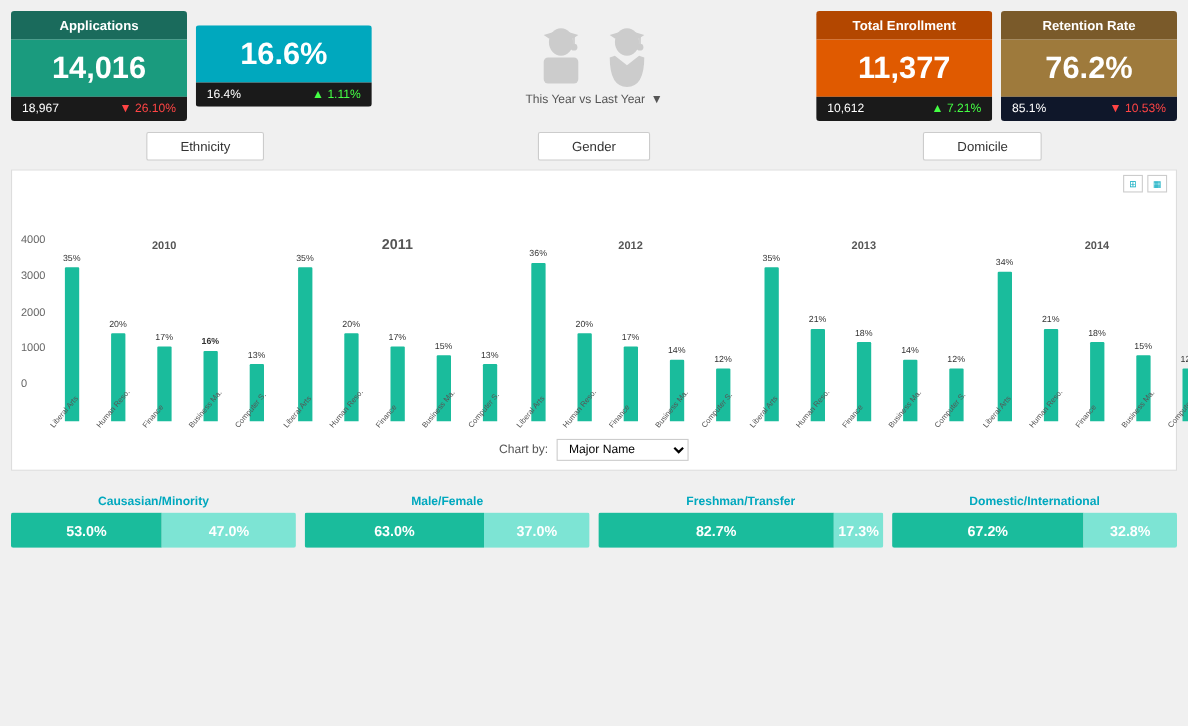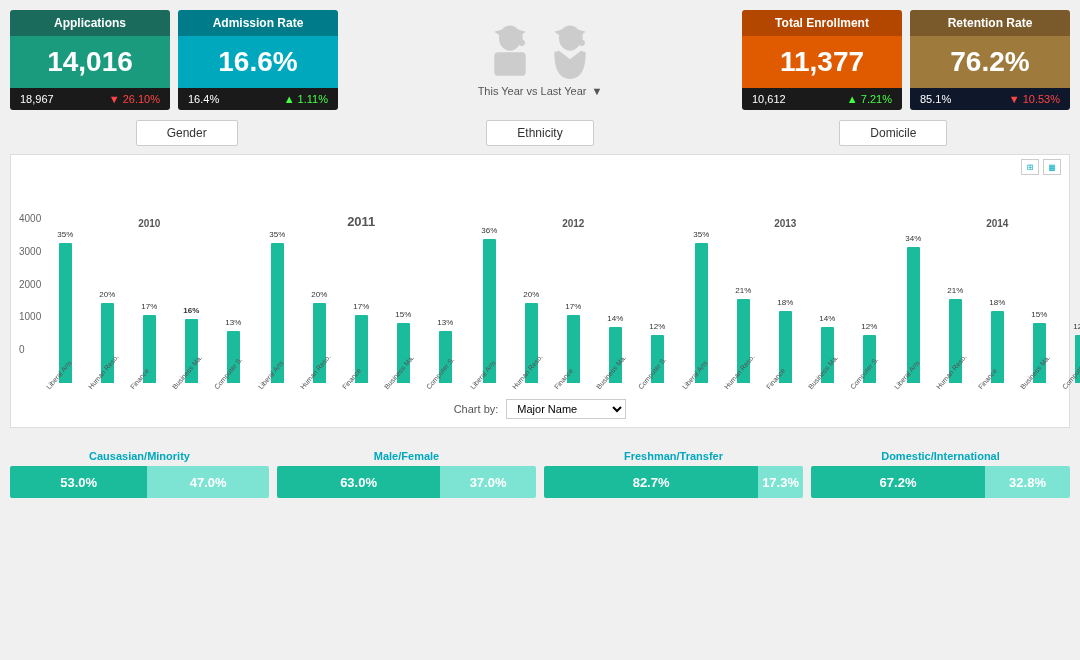--- a/index.html
+++ b/index.html
@@ -64,21 +64,20 @@
     <div class="kpi-card applications">
       <div class="kpi-title">Applications</div>
       <div class="kpi-value">14,016</div>
       <div class="kpi-footer">
         <span>18,967</span>
         <span class="arrow-down">▼ 26.10%</span>
       </div>
     </div>
 
     <div class="kpi-card admission">
-      <div class="kpi-title">Admission Rate</div>
       <div class="kpi-value">16.6%</div>
       <div class="kpi-footer">
         <span>16.4%</span>
         <span class="arrow-up">▲ 1.11%</span>
       </div>
     </div>
 
     <div class="center-logo">
       <div class="grad-icons">
         <svg class="grad-icon" viewBox="0 0 60 70" fill="#ccc">
@@ -117,24 +116,24 @@
       <div class="kpi-footer">
         <span>85.1%</span>
         <span class="arrow-down">▼ 10.53%</span>
       </div>
     </div>
 
   </div>
 
   <div style="display:flex; justify-content: space-around; margin-bottom: 8px;">
     <div style="flex:1; display:flex; justify-content:center;">
+      <button class="filter-btn">Ethnicity</button>
+    </div>
+    <div style="flex:1; display:flex; justify-content:center;">
       <button class="filter-btn">Gender</button>
-    </div>
-    <div style="flex:1; display:flex; justify-content:center;">
-      <button class="filter-btn">Ethnicity</button>
     </div>
     <div style="flex:1; display:flex; justify-content:center;">
       <button class="filter-btn">Domicile</button>
     </div>
   </div>
 
   <div class="chart-section">
     <div class="chart-controls">
       <button class="chart-ctrl-btn" style="color:#00a8be;">⊞</button>
       <button class="chart-ctrl-btn" style="color:#00a8be;">▦</button>

